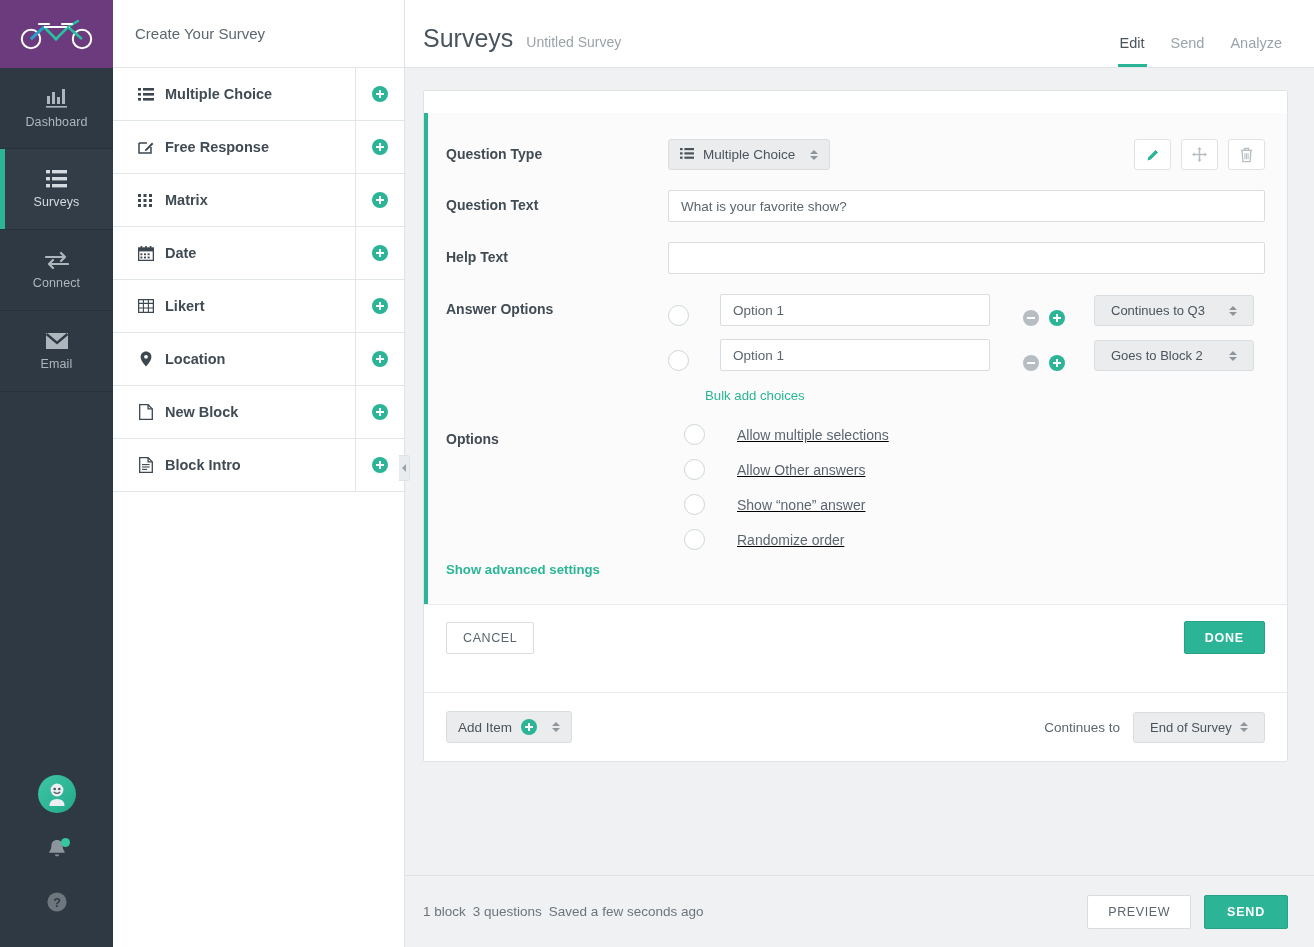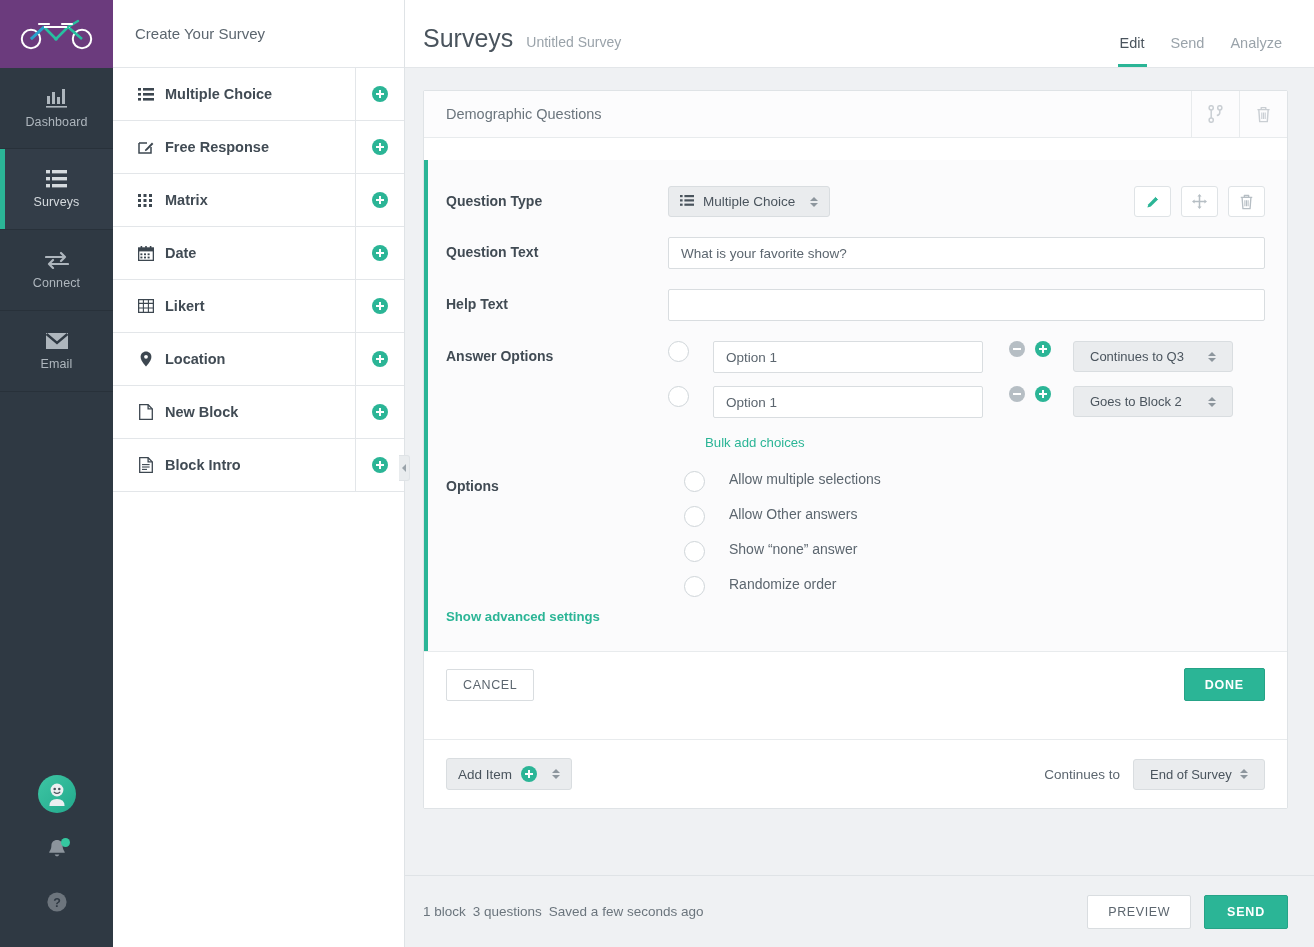--- a/index.html
+++ b/index.html
@@ -237,21 +237,21 @@
   .text-input {
     width: 100%; height: 32px;
     border: 1px solid #d9dde0; border-radius: 2px;
     background: #fff;
     font-size: 13.5px; color: #5c666f;
     padding: 0 12px;
     font-family: "Liberation Sans", sans-serif;
   }
   .text-input::placeholder { color: #9aa3aa; }
 
-  .opt-row { display: flex; align-items: flex-start; gap: 8px; margin-bottom: 13px; }
+  .opt-row { display: flex; align-items: flex-end; gap: 15px; margin-bottom: 13px; }
   .radio-circle {
     width: 21px; height: 21px; border-radius: 50%;
     border: 1px solid #cfd5d9; background: #fff;
     flex: 0 0 21px; margin-right: 16px; cursor: pointer;
   }
   .opt-input {
     width: 270px; height: 32px;
     border: 1px solid #d9dde0; border-radius: 2px; background: #fff;
     font-size: 13.5px; color: #5c666f; padding: 0 12px;
     font-family: "Liberation Sans", sans-serif;
@@ -260,21 +260,21 @@
   .logic-select {
     display: inline-flex; align-items: center;
     justify-content: space-between;
     width: 160px; height: 31px; padding: 0 16px;
     background: #eaecee; border: 1px solid #d9dde0; border-radius: 3px;
     font-size: 13px; color: #4a545d; cursor: pointer;
   }
 
   .bulk-link { margin: 4px 0 0 37px; display: inline-block; }
 
-  .check-row { display: flex; gap: 8px; margin-bottom: 14px; }
+  .check-row { display: flex; align-items: center; gap: 16px; margin-bottom: 14px; text-decoration: underline; }
   .check-row .lbl { font-size: 14px; color: #5c666f; }
 
   .adv-link { margin-top: 12px; font-weight: bold; display: inline-block; }
 
   .q-footer {
     display: flex; align-items: center; justify-content: space-between;
     padding: 16px 22px;
     background: #fff;
     border-top: 1px solid #e8ebed;
   }
@@ -592,38 +592,20 @@
       <div class="tabs">
         <div class="tab active">Edit</div>
         <div class="tab">Send</div>
         <div class="tab">Analyze</div>
       </div>
     </div>
 
     <div class="main-body">
       <div class="block-card">
 
-        <div class="block-head">
-          <div class="block-title">Demographic Questions</div>
-          <div class="block-icon-btn">
-            <svg width="15" height="18" viewBox="0 0 15 18">
-              <circle cx="3.2" cy="2.8" r="2.1" fill="none" stroke="#c9ced3" stroke-width="1.5"></circle>
-              <circle cx="11.8" cy="2.8" r="2.1" fill="none" stroke="#c9ced3" stroke-width="1.5"></circle>
-              <circle cx="3.2" cy="15.2" r="2.1" fill="none" stroke="#c9ced3" stroke-width="1.5"></circle>
-              <path d="M3.2 5 v8.1" fill="none" stroke="#c9ced3" stroke-width="1.5"></path>
-              <path d="M11.8 5 v2.4 q0 2.6 -3 3.2" fill="none" stroke="#c9ced3" stroke-width="1.5"></path>
-            </svg>
-          </div>
-          <div class="block-icon-btn">
-            <svg width="15" height="17" viewBox="0 0 15 17">
-              <path d="M1.4 3.6 h12.2 M5.2 3.6 v-2 h4.6 v2 M2.8 3.6 l0.9 12 h7.6 l0.9 -12" fill="none" stroke="#c9ced3" stroke-width="1.4" stroke-linejoin="round"></path>
-              <path d="M5.8 6.6 v6.4 M7.5 6.6 v6.4 M9.2 6.6 v6.4" stroke="#c9ced3" stroke-width="1.1"></path>
-            </svg>
-          </div>
-        </div>
 
         <div style="height:22px;background:#ffffff"></div>
 
         <div class="q-editor">
 
           <div class="q-row">
             <div class="q-label">Question Type</div>
             <div class="q-field">
               <div class="select-btn">
                 <span>

